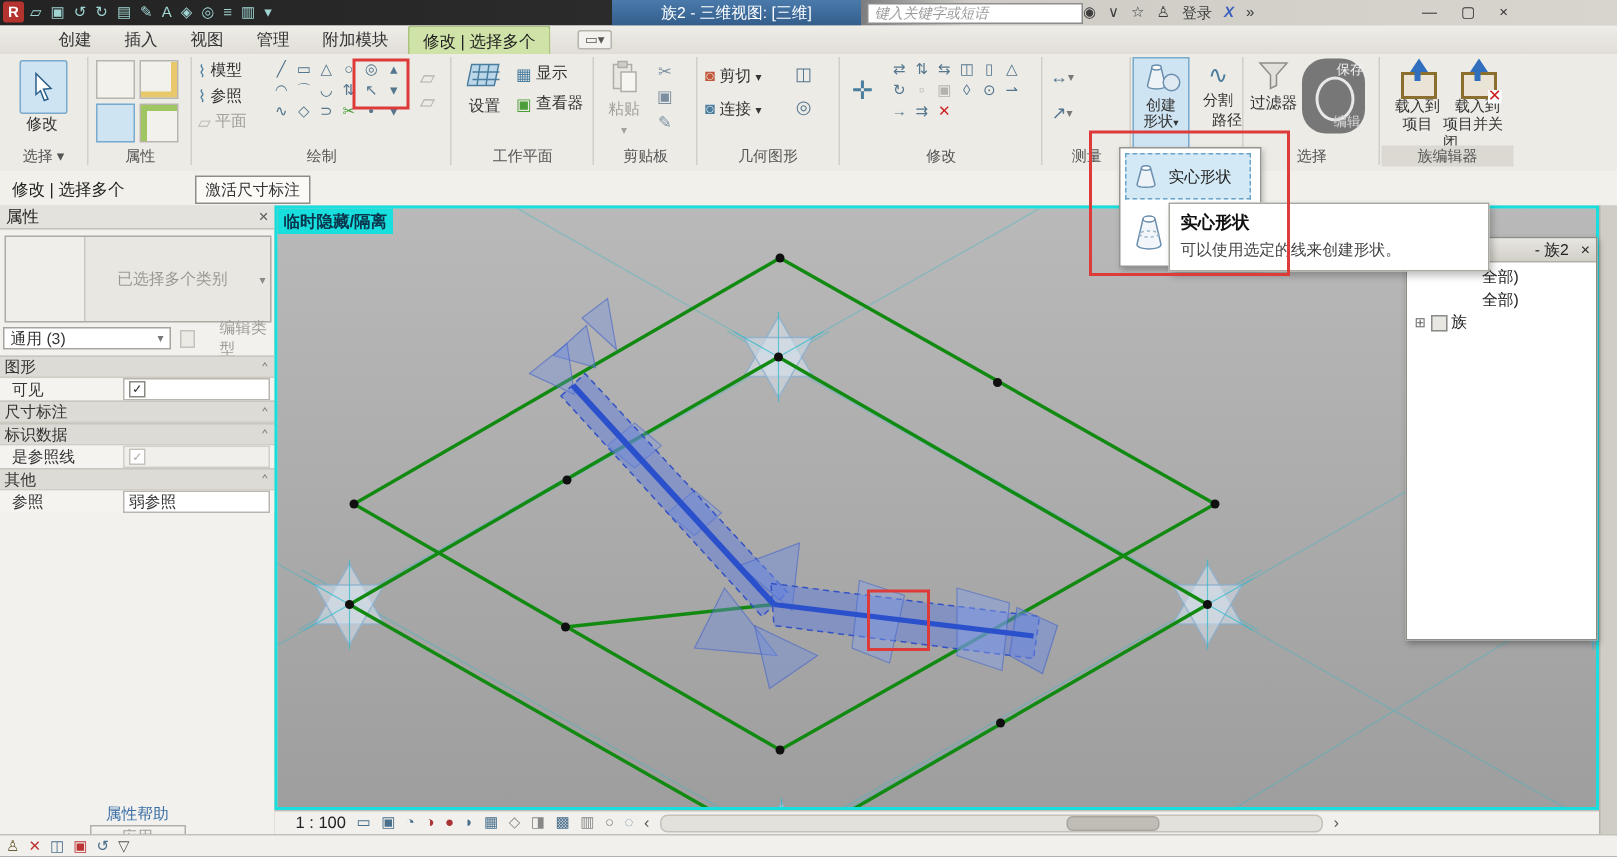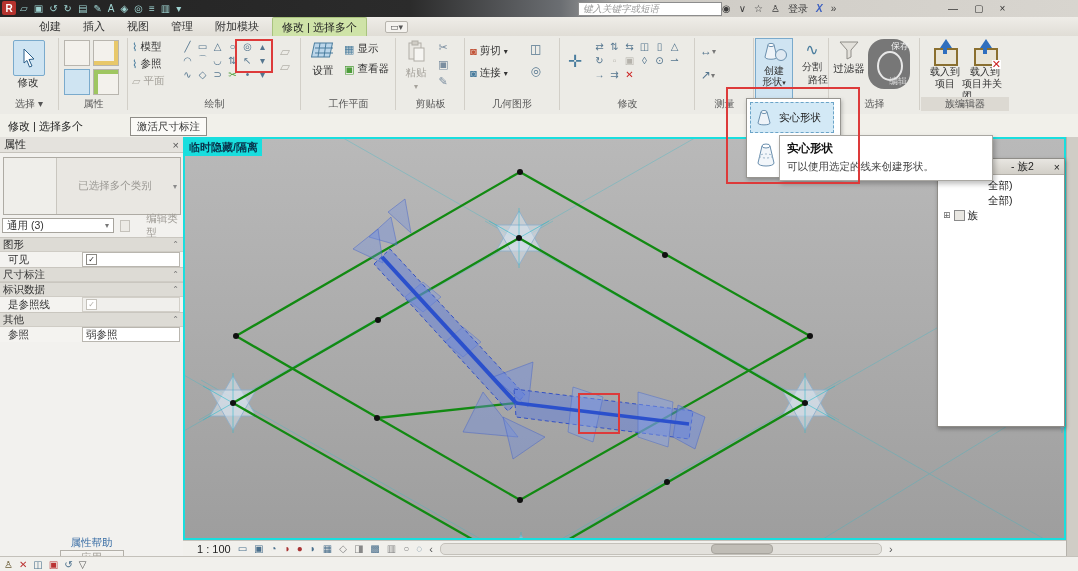--- a/index.html
+++ b/index.html
@@ -34,40 +34,40 @@
   .optbar{left:0;top:114px;width:1078px;height:23px;background:#f1f0ea;border-bottom:1px solid #c8c5be;}
   .optbtn{left:100px;top:117px;height:17px;border:1px solid #8f8d88;background:#fbfaf7;display:flex;align-items:center;padding:0 6px;font-size:10.5px;margin-left:30px;}
   
   .props{left:0;top:137px;width:183px;height:419px;background:#f2f1ee;border-right:1px solid #b5b2ab;}
   .propshdr{left:0;top:0;width:183px;height:16px;background:#e4e2dd;border-bottom:1px solid #c6c3bc;display:flex;align-items:center;padding:0 4px;box-sizing:border-box;font-size:11px;color:#222;}
   .typesel{left:3px;top:20px;width:176px;height:56px;background:#e9e7e2;border:1px solid #aeaba4;display:flex;}
   .typesel .thumb{width:52px;height:100%;background:#efeeea;border-right:1px solid #c9c6bf;}
   .typesel .tstext{flex:1;display:flex;align-items:center;justify-content:center;color:#9a9893;font-size:10.5px;text-align:right;}
   .combo{left:2px;top:81px;width:112px;height:15px;background:#fff;border:1px solid #a7a49d;display:flex;align-items:center;justify-content:space-between;padding:0 4px;box-sizing:border-box;font-size:10.5px;}
   .edittype{left:120px;top:81px;width:61px;height:15px;color:#a09d97;display:flex;align-items:center;gap:16px;font-size:10.5px;}
-  .sechdr{width:183px;height:15px;background:#dddbd5;border-top:1px solid #c9c6bf;border-bottom:1px solid #cfccc5;display:flex;align-items:center;justify-content:space-between;padding:0 4px 0 3px;box-sizing:border-box;color:#333;font-size:10.5px;}
+  .sechdr{width:183px;height:15px;background:#dddbd5;border-top:1px solid #c9c6bf;border-bottom:1px solid #cfccc5;display:flex;align-items:center;justify-content:space-between;padding:0 4px 0 3px;box-sizing:border-box;color:#333;font-size:10.5px;font-family:Liberation Mono, monospace;}
   .prow{width:183px;height:15px;display:flex;align-items:center;background:#f4f3f0;}
   .prow .lbl{width:82px;padding-left:8px;box-sizing:border-box;color:#333;font-size:10.5px;}
   .prow .val{flex:1;height:13px;margin-right:3px;background:#fff;border:1px solid #b9b6af;display:flex;align-items:center;padding-left:3px;font-size:10.5px;}
   .chk{width:9px;height:9px;border:1px solid #8b8984;background:#fff;font-size:8px;line-height:9px;text-align:center;color:#222;}
   .propsfoot{left:0;top:399px;width:183px;height:20px;display:flex;align-items:center;justify-content:space-between;padding:0 6px;box-sizing:border-box;flex-direction:column;}
   .helplink{color:#3a6ea5;font-size:10.5px;}
   .applybtn{width:62px;height:15px;border:1px solid #b3b0a9;background:linear-gradient(#f6f5f2,#e3e1db);color:#a5a29b;display:flex;align-items:center;justify-content:center;font-size:10.5px;}
   
   .viewport{left:183px;top:137px;width:883px;height:403px;background:linear-gradient(#b9b9b9,#9e9e9e);box-sizing:border-box;border:2px solid #19dede;}
   .hideiso{left:185px;top:139px;background:#19dede;color:#09354d;font-size:11px;font-weight:bold;padding:1px 4px;}
   .rightstrip{left:1066px;top:137px;width:12px;height:434px;background:#d0cdc6;border-left:1px solid #b5b2ab;}
   
   .vcbar{left:183px;top:540px;width:883px;height:16px;background:#f1f0ec;border-top:1px solid #c4c1ba;display:flex;align-items:center;gap:7px;padding-left:14px;box-sizing:border-box;}
   .vcic{color:#4a6f8c;font-size:10px;}
   .hscroll{position:relative;width:440px;height:10px;background:#e3e1dc;border:1px solid #c4c1ba;border-radius:5px;}
   .hthumb{position:absolute;left:270px;top:0px;width:60px;height:8px;background:#c0bdb6;border-radius:4px;border:1px solid #a8a59e;}
   
   .browser{left:937px;top:158px;width:126px;height:267px;background:#fff;border:1px solid #8f8d88;box-shadow:1px 2px 4px rgba(0,0,0,.3);}
-  .bhdr{height:15px;background:linear-gradient(#e8e6e1,#d2cfc8);border-bottom:1px solid #b2afa8;display:flex;align-items:center;justify-content:flex-end;gap:20px;padding:0 4px;font-size:10.5px;color:#222;}
+  .bhdr{height:15px;background:linear-gradient(#e8e6e1,#d2cfc8);border-bottom:1px solid #b2afa8;display:flex;align-items:center;justify-content:flex-end;gap:8px;padding:0 4px;font-size:10.5px;color:#222;}
   .bitem{font-size:10.5px;color:#222;height:13px;line-height:13px;}
   
   .dropdown{left:746px;top:98px;width:93px;height:78px;background:#fff;border:1px solid #979590;box-shadow:1px 2px 4px rgba(0,0,0,.25);}
   .dditem{position:absolute;left:3px;top:3px;width:84px;height:31px;background:#d3e9f6;border:1px dashed #6ba4c8;display:flex;align-items:center;gap:5px;padding-left:3px;box-sizing:border-box;font-size:10.5px;color:#222;}
   .ddcone2{position:absolute;left:3px;top:38px;width:32px;height:36px;display:flex;align-items:center;justify-content:center;}
   .tooltip{left:779px;top:135px;width:214px;height:46px;background:#fff;border:1px solid #a9a7a2;box-shadow:2px 3px 5px rgba(0,0,0,.25);padding:5px 7px;box-sizing:border-box;}
   .ttitle{font-weight:bold;font-size:11.5px;color:#111;}
   .tdesc{font-size:10.5px;color:#444;margin-top:4px;}
   .helpbar{left:779px;top:181px;width:214px;height:25px;background:#f4f3ef;border:1px solid #a9a7a2;border-top:1px solid #d8d6d1;display:flex;align-items:center;gap:5px;padding:0 6px;box-sizing:border-box;font-size:10.5px;color:#222;box-shadow:2px 3px 5px rgba(0,0,0,.25);}
   .vidic{width:12px;height:12px;border:1px solid #4a7ab0;background:#eaf2fa;position:relative;}
@@ -102,20 +102,21 @@
     <span class="ic">↻</span>
     <span class="ic">▤</span>
     <span class="ic">✎</span>
     <span class="ic">A</span>
     <span class="ic">◈</span>
     <span class="ic">◎</span>
     <span class="ic">≡</span>
     <span class="ic">▥</span>
     <span class="ic">▾</span>
   </div>
+  <div class="abs titleseg">族2 - 三维视图: [三维]</div>
   <div class="abs searchbox">键入关键字或短语</div>
   <div class="abs tbicons">
     <span class="ic">◉</span>
     <span class="ic">∨</span>
     <span class="ic">☆</span>
     <span class="ic">♙</span>
     <span>登录</span>
     <span style="color:#3b5fc0;font-weight:bold;font-style:italic">X</span>
     <span>»</span>
   </div>

